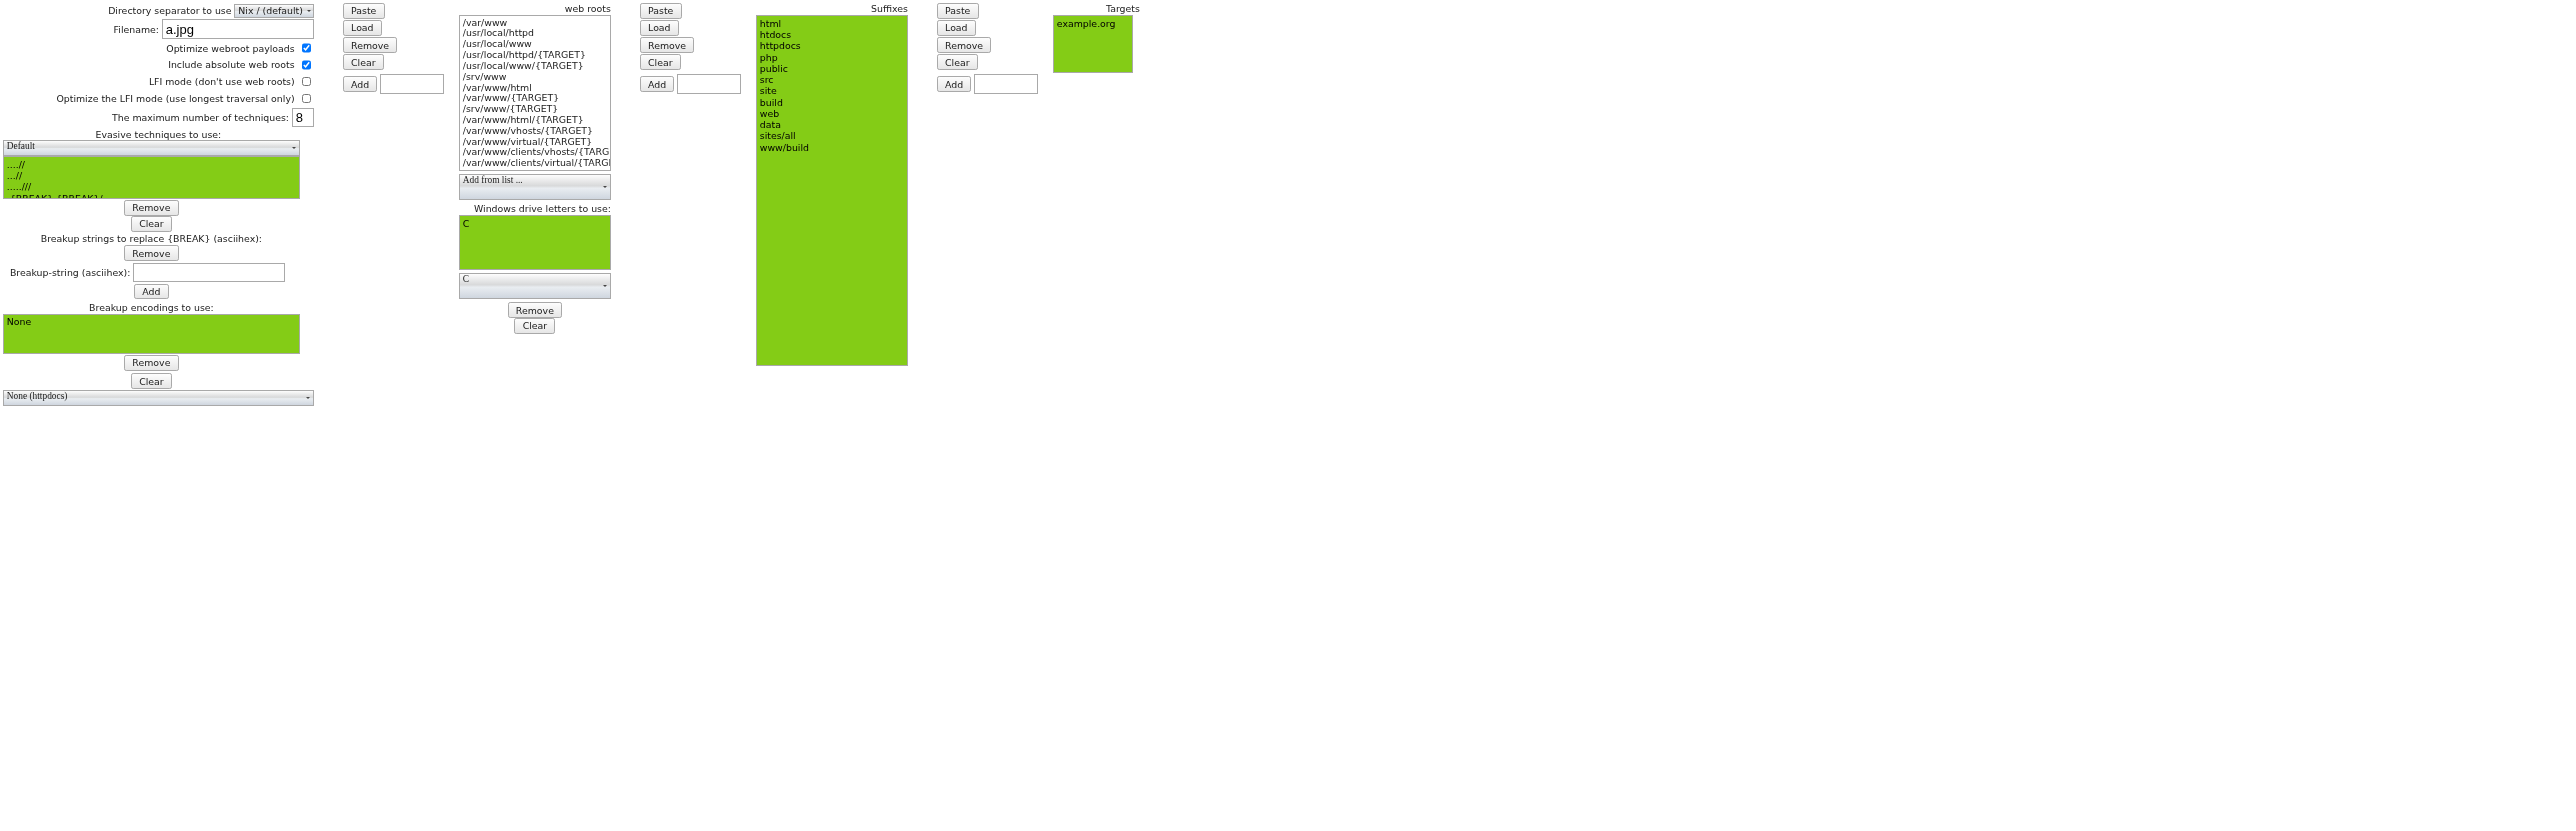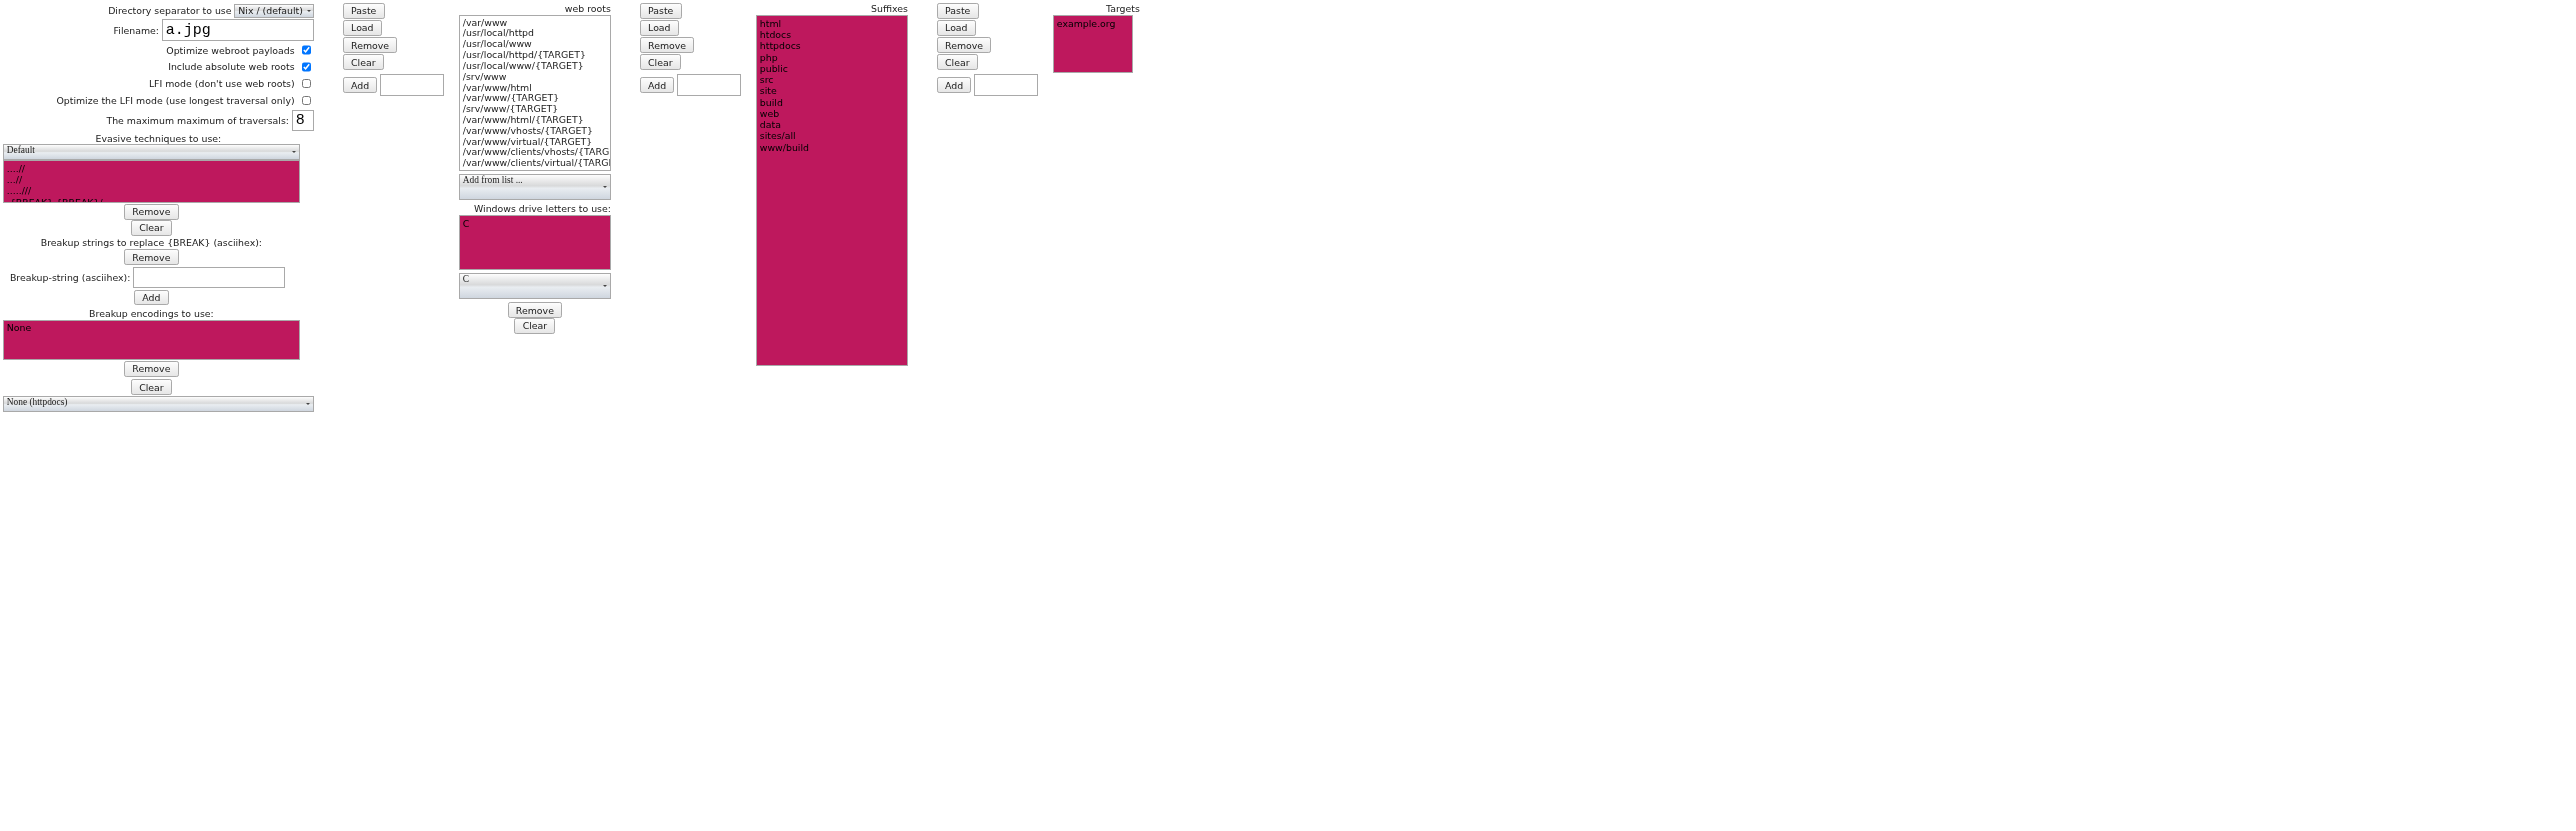--- a/index.html
+++ b/index.html
@@ -44,35 +44,35 @@
     font-size: 9.4px;
     background: linear-gradient(#fdfdfd, #e6e6e6);
     border: 0.7px solid #a9a9a9;
     border-radius: 2.2px;
     padding: 1.4px 7.2px;
     cursor: pointer;
     color: #1a1a1a;
   }
 
   input[type=text] {
-    font-family: Liberation Mono, monospace;
-    font-size: 15px;
+    font-family: Liberation Sans, sans-serif;
+    font-size: 13px;
     border: 0.7px solid #a9a9a9;
     padding: 1.4px 2.9px;
     background: #fff;
   }
   input[type=checkbox] {
     width: 9.4px; height: 9.4px;
   }
 
   textarea, .listbox {
     font-family: inherit;
     font-size: 9.4px;
     border: 0.7px solid #a9a9a9;
-    background: #be185d;
+    background: #84cc16;
     resize: none;
     width: 100%;
     padding: 1.4px 2.9px;
     line-height: 1.2;
     white-space: pre;
     overflow: hidden;
   }
 
   .scroll-list {
     font-family: inherit;
@@ -174,21 +174,21 @@
     <span class="lbl">LFI mode (don't use web roots)</span>
     <input type="checkbox" style="">
   </div>
 
   <div class="row">
     <span class="lbl">Optimize the LFI mode (use longest traversal only)</span>
     <input type="checkbox" style="">
   </div>
 
   <div class="row txt-small">
-    <span class="lbl">The maximum maximum of traversals:</span>
+    <span class="lbl">The maximum number of techniques:</span>
     <input type="text" value="8" style="">
   </div>
 
   <div class="row center">
     <span class="lbl">Evasive techniques to use:</span>
   </div>
 
   <div class="combo" style="width:297px">
     <span>Default</span>
     <span class="arrow"></span>

